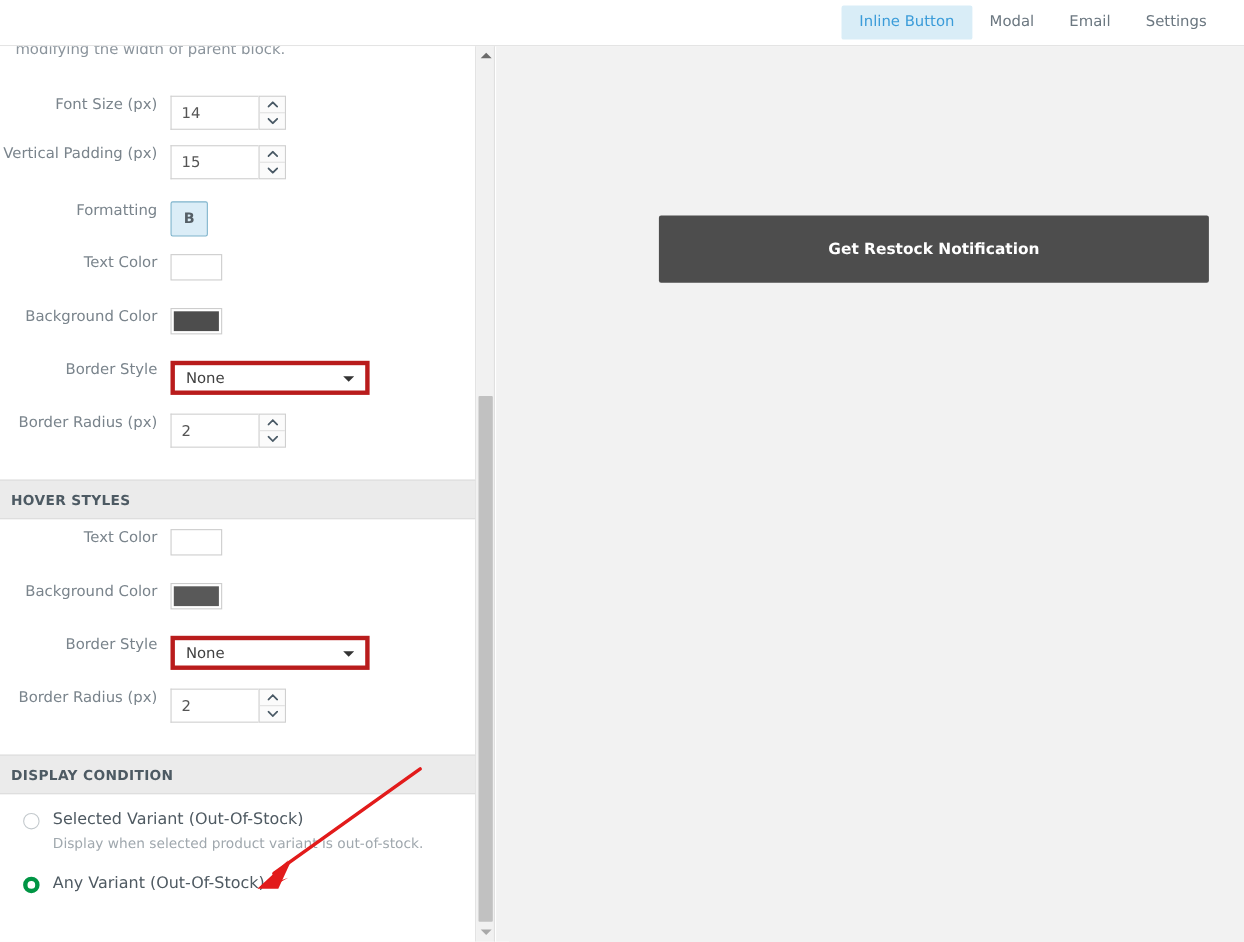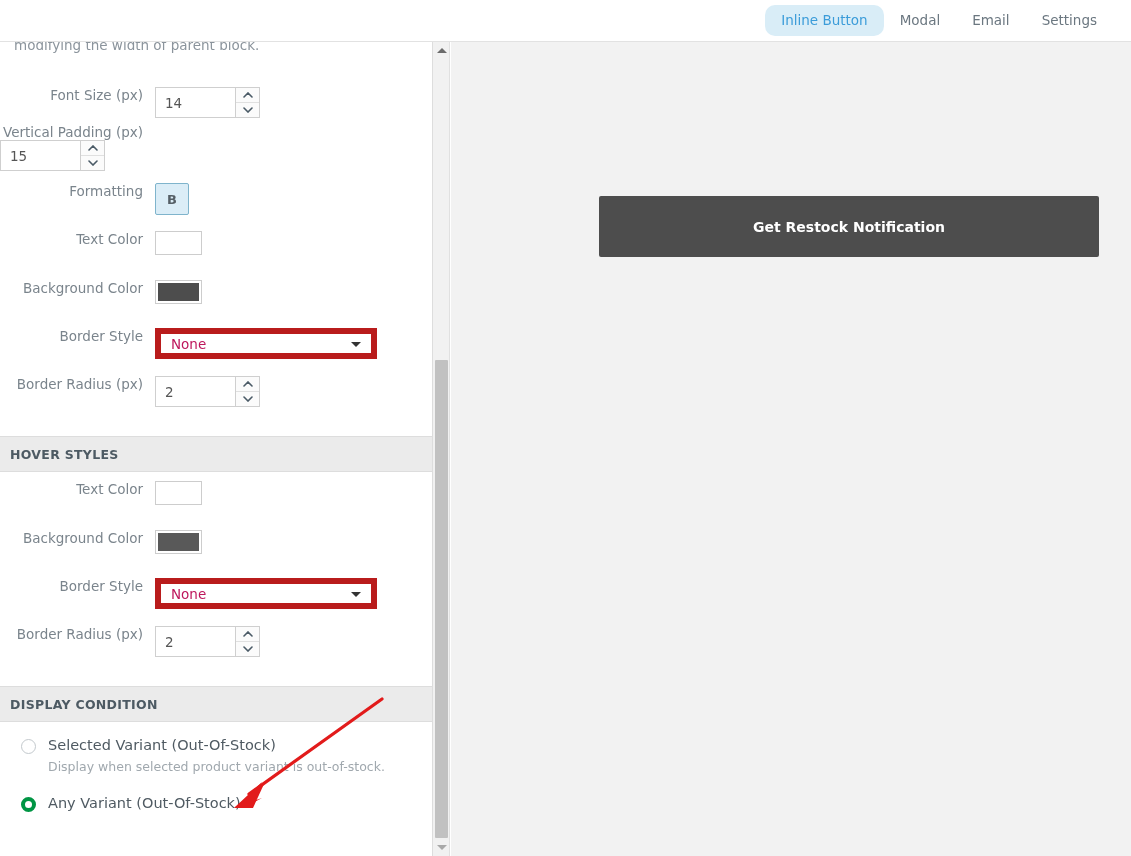--- a/index.html
+++ b/index.html
@@ -17,21 +17,21 @@
     border-bottom: 1px solid #e2e2e2;
   }
   .tabs {
     position: absolute; right: 18px; top: 5px;
     display: flex; align-items: center; gap: 0px;
   }
   .tab {
     font-size: 13.5px;
     color: #6b7780;
     padding: 7px 16px 8px 16px;
-    border-radius: 10px;
+    border-radius: 2px;
     white-space: nowrap;
     cursor: pointer;
   }
   .tab.active {
     background: #d9edf7;
     color: #3b9cd9;
   }
 
   
   .left-panel {
@@ -93,25 +93,25 @@
   .swatch {
     width: 47px; height: 24px;
     border: 1px solid #cdcdcd; background: #fff;
     padding: 2px; cursor: pointer;
   }
   .swatch > div { width: 100%; height: 100%; }
 
   
   .select {
     position: relative;
-    width: 222px; height: 31px;
-    border: 6px solid #b91c1c; background: #fff;
+    width: 181px; height: 31px;
+    border: 4px solid #b91c1c; background: #fff;
     display: flex; align-items: center;
     padding: 0 10px;
-    font-size: 13.5px; color: #be185d;
+    font-size: 13.5px; color: #404040;
     cursor: pointer;
   }
   .select .caret {
     position: absolute; right: 10px; top: 50%;
     margin-top: -2px;
     width: 0; height: 0;
     border-left: 5px solid transparent;
     border-right: 5px solid transparent;
     border-top: 5px solid #333;
   }
@@ -241,21 +241,21 @@
           </div>
           <div class="spin-btn">
             <svg class="chev" viewBox="0 0 10 6">
                 <path d="M1 1 L5 5 L9 1" fill="none" stroke="#4a5a66" stroke-width="1.6" stroke-linecap="round"></path>
               </svg>
           </div>
         </div>
       </div>
     </div>
 
-    <div class="field-row" style="top:82px;flex-direction:column;">
+    <div class="field-row" style="top:90px;">
       <div class="field-label">Vertical Padding (px)</div>
       <div class="spinner">
         <input type="text" value="15" style="">
         <div class="spin-btns">
           <div class="spin-btn">
             <svg class="chev" viewBox="0 0 10 6">
                 <path d="M1 5 L5 1 L9 5" fill="none" stroke="#4a5a66" stroke-width="1.6" stroke-linecap="round"></path>
               </svg>
           </div>
           <div class="spin-btn">

